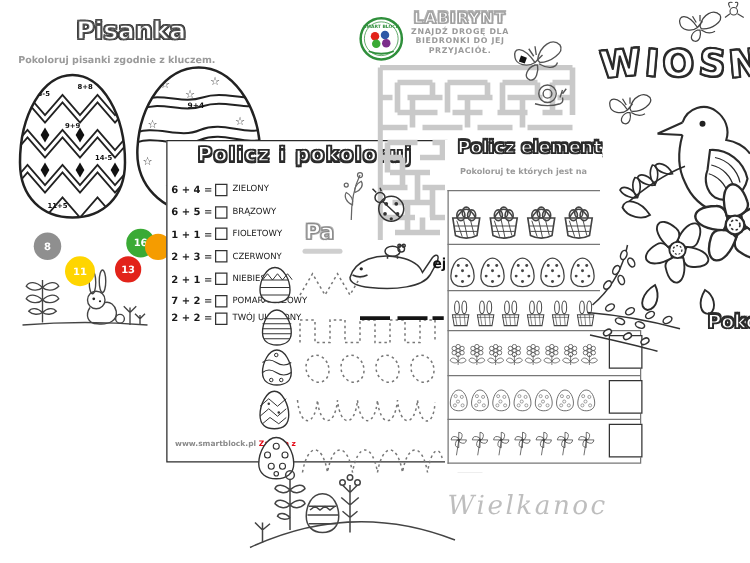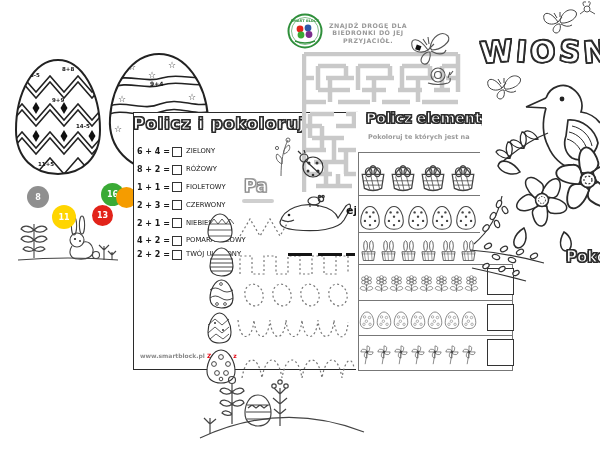--- a/index.html
+++ b/index.html
@@ -6,21 +6,21 @@
   #canvas{position:relative;width:600px;height:450px;overflow:hidden;background:#fff;
           font-family:"DejaVu Sans","Liberation Sans",sans-serif;}
   .abs{position:absolute;}
   .bubble{color:#fff;font-weight:bold;-webkit-text-stroke:1.1px #2b2b2b;
     text-shadow:-1px -1px 0 #2b2b2b,1px -1px 0 #2b2b2b,-1px 1px 0 #2b2b2b,1px 1px 0 #2b2b2b;}
   .bubble-gray{color:#fff;font-weight:bold;-webkit-text-stroke:1px #9d9d9d;
     text-shadow:-1px -1px 0 #b3b3b3,1px -1px 0 #b3b3b3,-1px 1px 0 #b3b3b3,1px 1px 0 #b3b3b3;}
   .graytxt{color:#9a9a9a;font-weight:bold;}
   
   .card{left:133px;top:112px;width:222px;height:256px;background:#fff;border:1.5px solid #2b2b2b;}
-  .card-title{left:133px;top:114px;width:222px;text-align:left;font-size:16px;letter-spacing:1px;}
+  .card-title{left:133px;top:114px;width:222px;text-align:center;font-size:16px;letter-spacing:1px;}
   .eq-list{left:137px;top:143px;width:108px;}
   .eq-row{display:flex;align-items:center;height:17.8px;}
   .eq-row:last-child{height:auto;}
   .eq{font-size:8px;font-weight:bold;color:#1a1a1a;width:34px;white-space:nowrap;}
   .eqbox{width:8px;height:8px;border:1.1px solid #333;margin:0 4px 0 1px;flex:none;background:#fff;}
   .cname{font-size:6.8px;font-weight:normal;color:#1a1a1a;width:58px;line-height:1.3;}
   .footer{left:140px;top:352px;font-size:6px;font-weight:bold;white-space:nowrap;}
   .footer .u{color:#8a8a8a;} .footer .r{color:#e30613;}
   
   .key-circle{border-radius:50%;color:#fff;font-weight:bold;font-size:8px;
@@ -104,20 +104,22 @@
         <path d="M13,11 L3,11 Q4,4 12,8 Z"></path>
         <circle cx="13" cy="11" r="1.2" fill="#444"></circle>
         <path d="M13,12 L10,31"></path>
       </g>
     </symbol>
   </defs>
 </svg>
 
 <div id="canvas">
 
+  <div class="abs bubble" style="left:30px;top:12px;width:150px;text-align:center;font-size:20px;-webkit-text-stroke-color:#555;">Pisanka</div>
+  <div class="abs graytxt" style="left:6px;top:43px;width:175px;text-align:center;font-size:7.6px;">Pokoloruj pisanki zgodnie z kluczem.</div>
 
   <svg class="abs" style="left:102px;top:52px;" width="114" height="120" viewBox="0 0 114 120">
     <defs>
         <clipPath id="egg2c">
           <path d="M57,2 C84,2 104,32 106,66 C108,96 86,118 57,118 C28,118 6,96 8,66 C10,32 30,2 57,2 Z"></path>
         </clipPath>
       </defs>
     <path d="M57,2 C84,2 104,32 106,66 C108,96 86,118 57,118 C28,118 6,96 8,66 C10,32 30,2 57,2 Z" fill="#fff" stroke="#222" stroke-width="2"></path>
     <g clip-path="url(#egg2c)" fill="none" stroke="#222" stroke-width="1.6">
       <path d="M6,30 C26,20 42,32 60,26 C78,20 94,30 110,24"></path>
@@ -202,41 +204,41 @@
 
   <div class="abs card"></div>
   <div class="abs bubble card-title">Policz i pokoloruj</div>
   <div class="abs eq-list" id="eq-wrap">
       <div class="eq-row">
         <span class="eq">6 + 4 =</span>
         <span class="eqbox"></span>
         <span class="cname">ZIELONY</span>
       </div>
       <div class="eq-row">
-        <span class="eq">8 + 2 =</span>
+        <span class="eq">6 + 5 =</span>
         <span class="eqbox"></span>
-        <span class="cname">RÓŻOWY</span>
+        <span class="cname">BRĄZOWY</span>
       </div>
       <div class="eq-row">
         <span class="eq">1 + 1 =</span>
         <span class="eqbox"></span>
         <span class="cname">FIOLETOWY</span>
       </div>
       <div class="eq-row">
         <span class="eq">2 + 3 =</span>
         <span class="eqbox"></span>
         <span class="cname">CZERWONY</span>
       </div>
       <div class="eq-row">
         <span class="eq">2 + 1 =</span>
         <span class="eqbox"></span>
         <span class="cname">NIEBIESKI</span>
       </div>
       <div class="eq-row">
-        <span class="eq">4 + 2 =</span>
+        <span class="eq">7 + 2 =</span>
         <span class="eqbox"></span>
         <span class="cname">POMARAŃCZOWY</span>
       </div>
       <div class="eq-row">
         <span class="eq">2 + 2 =</span>
         <span class="eqbox"></span>
         <span class="cname">TWÓJ ULUBIONY</span>
       </div>
     </div>
   <div class="abs footer">
@@ -267,20 +269,21 @@
     <circle cx="19" cy="19" r="16.5" fill="#fff" stroke="#2f8f3b" stroke-width="2"></circle>
     <circle cx="19" cy="19" r="13.5" fill="none" stroke="#2f8f3b" stroke-width="0.6"></circle>
     <text x="19" y="10" font-size="3.6" text-anchor="middle" fill="#2f8f3b" font-weight="bold">SMART BLOCK</text>
     <circle cx="14" cy="17" r="3.4" fill="#e2231a"></circle>
       <circle cx="22" cy="16" r="3.4" fill="#2e58a6"></circle>
     <circle cx="15" cy="23" r="3.4" fill="#3aaa35"></circle>
       <circle cx="23" cy="22.5" r="3.4" fill="#7b2d8b"></circle>
     <path d="M9,29 Q19,33 29,29" fill="none" stroke="#2f8f3b" stroke-width="1.4"></path>
   </svg>
 
+  <div class="abs bubble-gray" style="left:322px;top:7px;width:92px;text-align:center;font-size:12px;letter-spacing:1px;">LABIRYNT</div>
   <div class="abs" style="left:318px;top:22px;width:100px;text-align:center;" id="lab-sub">
       <div class="graytxt" style="font-size: 6.3px; letter-spacing: 0.5px; line-height: 1.18;">ZNAJDŹ DROGĘ DLA</div>
       <div class="graytxt" style="font-size: 6.3px; letter-spacing: 0.5px; line-height: 1.18;">BIEDRONKI DO JEJ</div>
       <div class="graytxt" style="font-size: 6.3px; letter-spacing: 0.5px; line-height: 1.18;">PRZYJACIÓŁ.</div>
     </div>
 
   <svg class="abs" style="left:408px;top:30px;" width="44" height="38" viewBox="0 0 44 38">
     <g fill="none" stroke="#555" stroke-width="1.1">
       <path d="M20,20 C10,6 2,8 4,16 C5,22 14,24 20,20 Z"></path>
       <path d="M22,18 C24,6 34,0 40,6 C44,12 32,20 24,20 Z"></path>
@@ -394,20 +397,21 @@
         <circle cx="23" cy="16" r="2.4"></circle>
       <circle cx="12" cy="25" r="2.4"></circle>
         <circle cx="21" cy="25" r="2.4"></circle>
         <circle cx="16" cy="31" r="1.8"></circle>
     </g>
   </svg>
   <svg class="abs" style="left:240px;top:352px;" width="116" height="30" viewBox="0 0 116 30">
     <path d="M2,26 C6,2 18,2 22,26 C26,2 38,2 42,26 C46,2 58,2 62,26 C66,2 78,2 82,26 C86,2 98,2 102,26 C105,6 112,4 114,16" fill="none" stroke="#777" stroke-width="1.2" stroke-dasharray="2 2.5"></path>
   </svg>
 
+  <div class="abs wielkanoc" style="left:358px;top:392px;">Wielkanoc</div>
   <svg class="abs" style="left:196px;top:372px;" width="172" height="72" viewBox="0 0 172 72">
     <g fill="none" stroke="#444" stroke-width="1.2">
       <path d="M4,66 Q86,28 168,60"></path>
       <path d="M62,23 C71,23 75,33 75,41 C75,49 70,54 62,54 C54,54 49,49 49,41 C49,33 53,23 62,23 Z"></path>
       <path d="M51,33 H73 M50,40 H75 M51,47 H73 M52,36 l4,-3 4,3 4,-3 4,3 4,-3"></path>
       <path d="M36,52 V12 M36,20 C31,15 25,15 24,19 C28,23 33,23 36,20 Z M36,20 C41,15 47,15 48,19 C44,23 39,23 36,20 Z M36,32 C31,27 25,27 24,31 C28,35 33,35 36,32 Z M36,32 C41,27 47,27 48,31 C44,35 39,35 36,32 Z M36,42 C32,38 27,38 26,41 C29,44 34,44 36,42 Z"></path>
       <circle cx="36" cy="8" r="3.5"></circle>
       <path d="M84,54 V16 M84,22 L78,16 M84,22 L90,16 M84,32 L77,26 M84,32 L91,26 M84,42 L78,37 M84,42 L90,37"></path>
       <circle cx="78" cy="14" r="2.2"></circle>
         <circle cx="90" cy="14" r="2.2"></circle>

